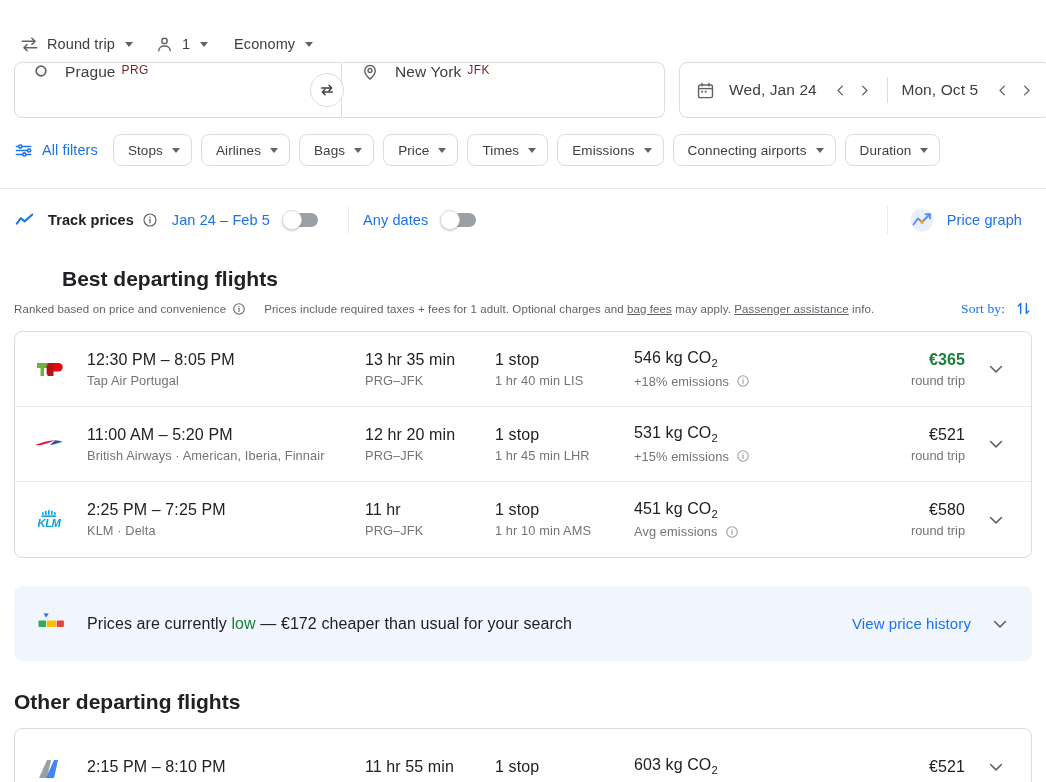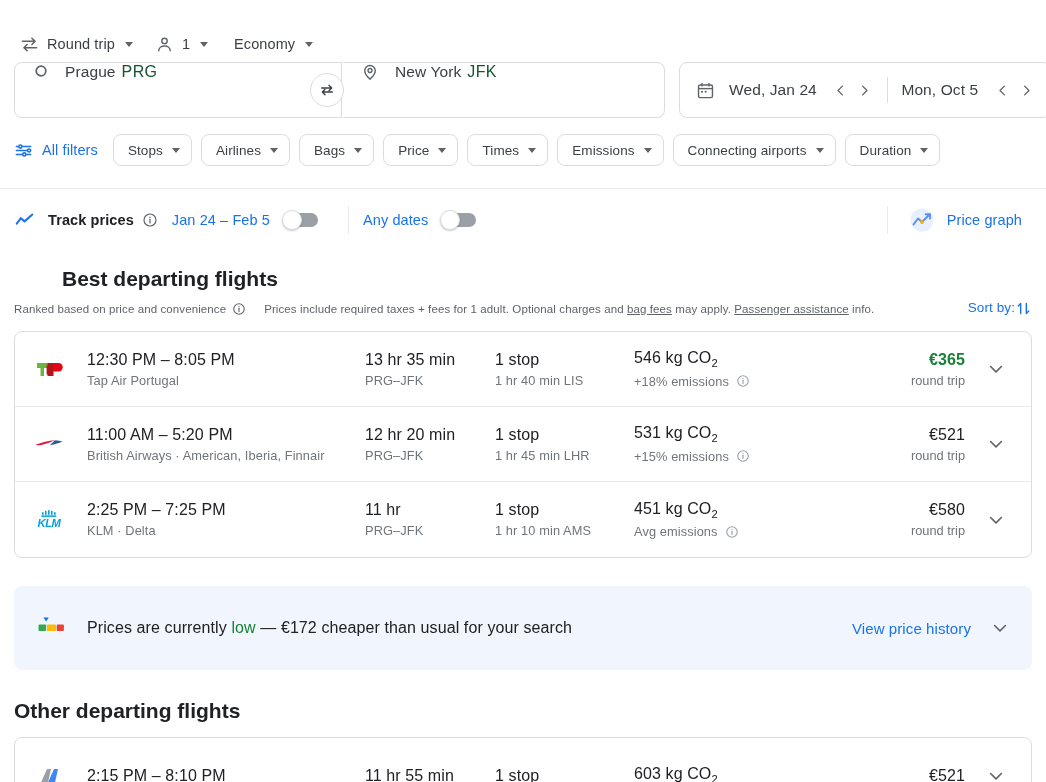--- a/index.html
+++ b/index.html
@@ -23,21 +23,21 @@
   
   .search-row { display: flex; align-items: center; padding: 0 14px; gap: 0; position: relative; }
   .field-group { display: flex; align-items: center; position: relative; }
   .field {
     height: 56px; border: 1px solid #dadce0; background: #fff;
     display: flex; align-items: flex-start; padding: 0 18px;
   }
   .field.from { width: 328px; border-radius: 8px 0 0 8px; }
   .field.to   { width: 322px; border-radius: 0 8px 8px 0; border-left: none; margin-left: 1px;}
   .field .txt { font-size: 15.5px; color: #3c4043; margin-left: 16px; letter-spacing: .1px; }
-  .field .code { font-size: 16px; color: #14532d; margin-left: 6px; letter-spacing: .4px; }
+  .field .code { font-size: 12px; color: #7f1d1d; margin-left: 6px; letter-spacing: .4px; }
   .swap {
     position: absolute; left: 296px; top: 50%; transform: translateY(-50%);
     width: 34px; height: 34px; border-radius: 50%; background: #fff;
     border: 1px solid #dadce0; display: flex; align-items: center; justify-content: center;
     z-index: 3; cursor: pointer;
   }
   .date-field {
     height: 56px; width: 372px; border: 1px solid #dadce0; border-radius: 8px; background: #fff;
     display: flex; align-items: center; padding: 0 14px 0 16px; margin-left: 14px;
   }
@@ -71,21 +71,21 @@
   .tool-btn { display: flex; align-items: center; gap: 11px; cursor: pointer; padding: 6px 10px; }
   .tool-btn .lbl { font-size: 14.5px; color: #1a73e8; letter-spacing: .1px; }
   .tool-div { width: 1px; height: 28px; background: #e8eaed; margin: 0 10px; }
 
   
   .sec-title { font-size: 21px; font-weight: bold; color: #202124; padding: 16px 0 0 14px; letter-spacing: 0; margin-left: 48px; }
   .sub-row { display: flex; align-items: center; padding: 9px 14px 0 14px; }
   .sub-txt { font-size: 11.5px; color: #5f6368; letter-spacing: .1px; }
   .sub-txt2 { font-size: 11.5px; color: #5f6368; margin-left: 18px; letter-spacing: .1px; }
   .u { text-decoration: underline; }
-  .sortby { display: flex; align-items: flex-start; gap: 0; cursor: pointer; }
+  .sortby { display: flex; align-items: flex-end; gap: 10px; cursor: pointer; font-family: Liberation Serif, serif; }
   .sortby .lbl { font-size: 13.5px; color: #1a73e8; letter-spacing: .1px; }
 
   
   .flist { margin: 14px 14px 0 14px; border: 1px solid #dadce0; border-radius: 8px; overflow: hidden; background: #fff; }
   .frow { display: flex; align-items: center; height: 75px; border-bottom: 1px solid #e8eaed; padding: 0 8px 0 18px; cursor: pointer; }
   .frow:last-child { border-bottom: none; }
   .logo { width: 42px; min-width: 42px; display: flex; align-items: center; justify-content: flex-start; font-style: italic; }
   .c-times { width: 290px; min-width: 290px; padding-left: 12px; }
   .c-dur   { width: 130px; min-width: 130px; }
   .c-stops { width: 139px; min-width: 139px; }
@@ -98,21 +98,21 @@
   .price { font-size: 16px; letter-spacing: .1px; white-space: nowrap; }
   .price.green { color: #188038; font-weight: bold; }
   .price.plain { color: #202124; }
   .rt { font-size: 12.8px; color: #70757a; margin-top: 4px; }
   .emis-l2 { display: flex; align-items: center; gap: 7px; }
   .chev { cursor: pointer; }
   sub { font-size: 70%; vertical-align: sub; }
 
   
   .banner {
-    margin: 28px 14px 0 14px; height: 84px; background: #f1f6fe; border-radius: 8px;
+    margin: 28px 14px 0 14px; height: 75px; background: #f1f6fe; border-radius: 8px;
     display: flex; align-items: center; padding: 0 22px 0 22px;
   }
   .banner-txt { font-size: 16px; color: #202124; margin-left: 21px; letter-spacing: .1px; }
   .banner-txt .low { color: #188038; }
   .banner-lnk { font-size: 15px; color: #1a73e8; letter-spacing: .1px; cursor: pointer; }
   .banner-chev { margin-left: 19px; cursor: pointer; }
 
   
   .sec-title2 { font-size: 21px; font-weight: bold; color: #202124; padding: 29px 0 0 14px; }
 </style>

